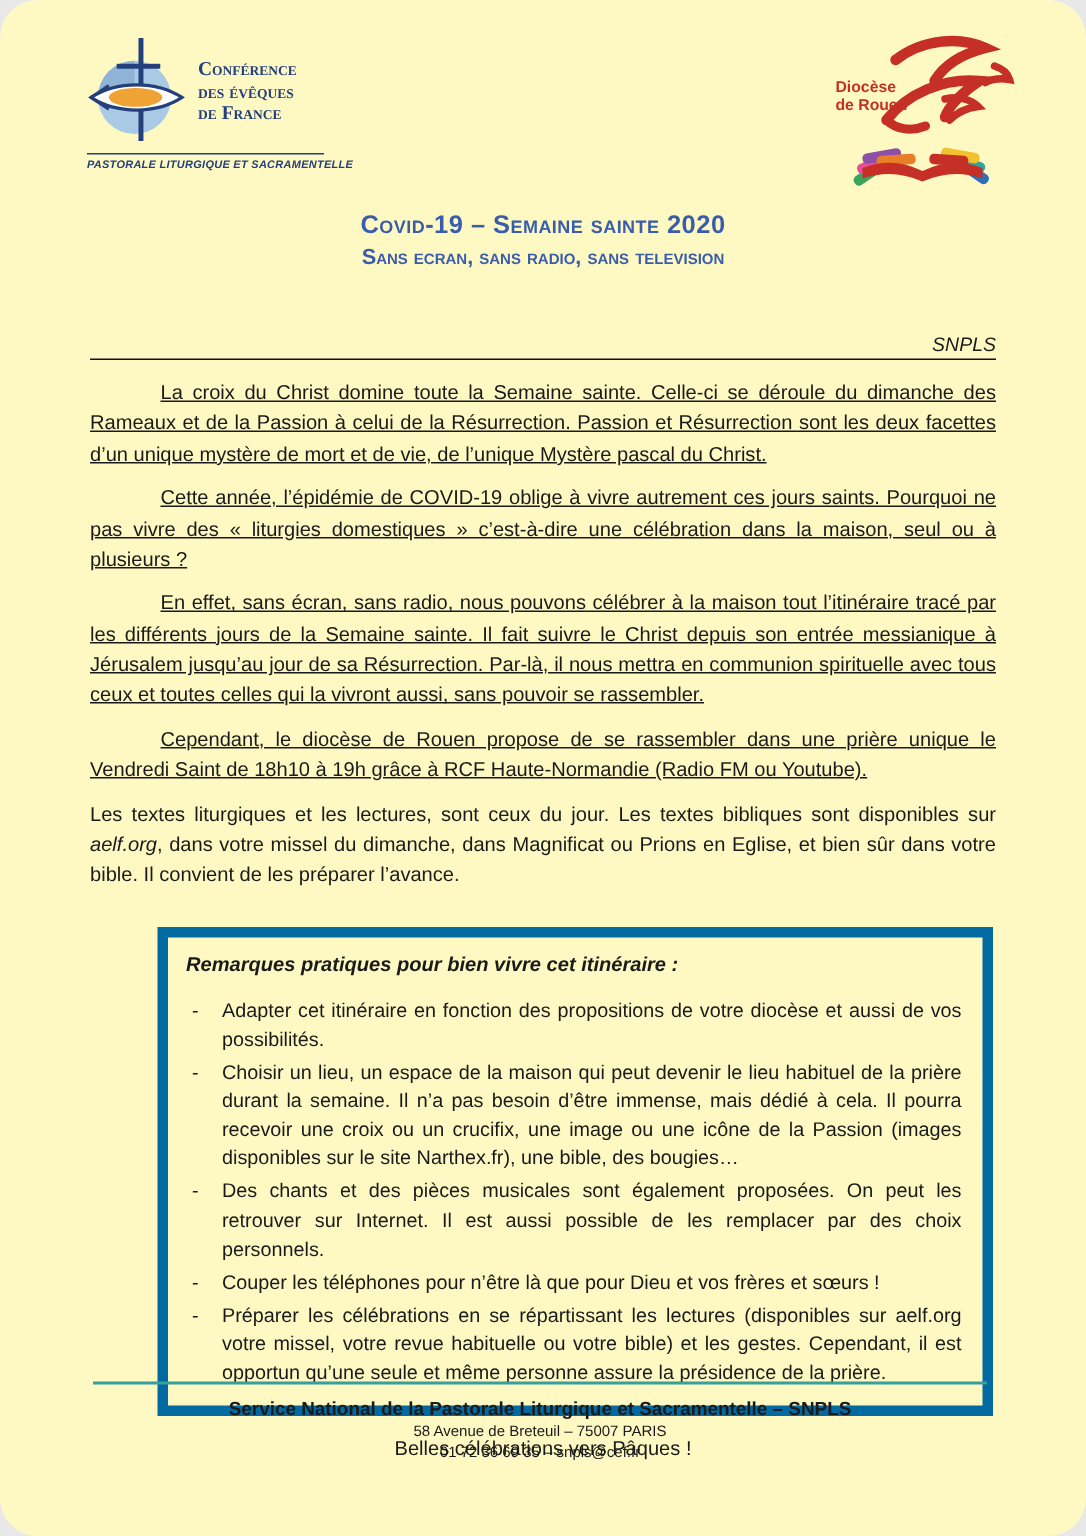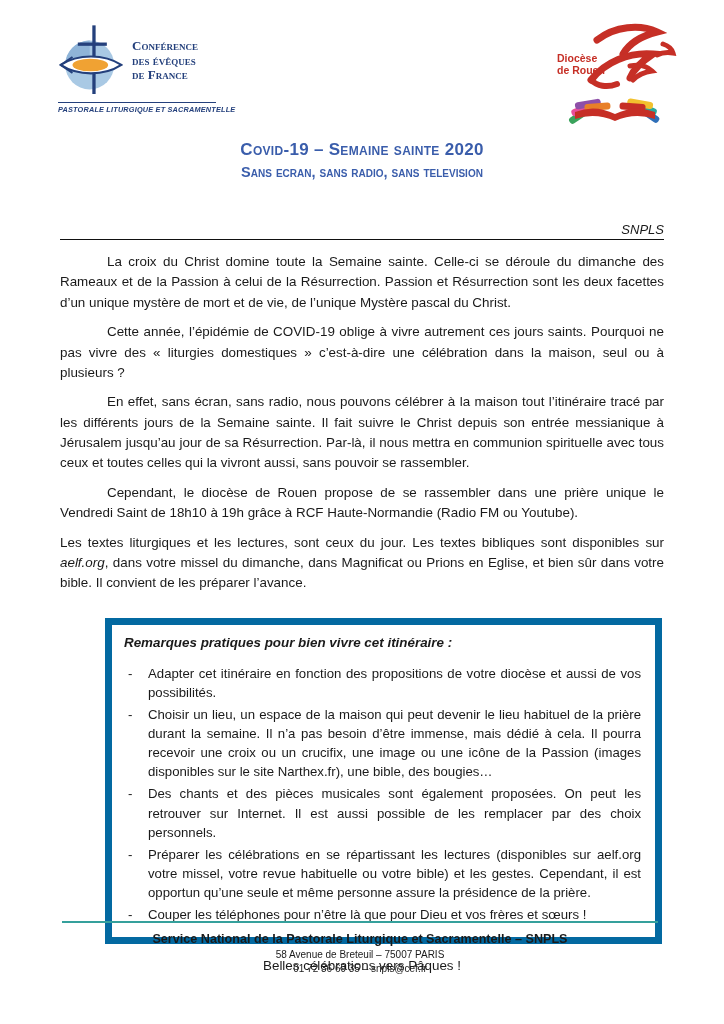--- a/index.html
+++ b/index.html
@@ -1,23 +1,24 @@
 <!DOCTYPE html>
 <html><head>
 <meta charset="utf-8">
 <style>
   html,body { margin:0; padding:0; background:#e8e8e8; }
   .page {
     position:relative;
     width:724px; height:1024px;
     margin:0 auto;
-    background:#ffffff;
+    background:#fef9c3;
     font-family:"Liberation Sans", sans-serif;
     color:#1a1a1a;
     overflow:hidden;
+    border-radius:25px;
   }
 
   
   .cef-logo { position:absolute; left:58px; top:24px; width:170px; }
   .cef-top { display:flex; align-items:center; }
   .cef-mark { width:66px; height:74px; flex:0 0 auto; }
   .cef-name {
     margin-left:8px;
     font-family:"Liberation Serif", serif;
     font-variant:small-caps;
@@ -47,21 +48,21 @@
 
   .byline {
     text-align:right; font-style:italic; font-size:13px;
     margin-top:42px; padding-bottom:2px;
     border-bottom:1.7px solid #111;
   }
 
   
   .body-text { margin-top:12px; font-size:13.4px; line-height:1.52; }
   .body-text p { margin:0 0 9px 0; text-align:justify; }
-  .body-text p.indent { text-indent:47px; }
+  .body-text p.indent { text-indent:47px;text-decoration:underline; }
   .it { font-style:italic; }
 
   
   .remarks-box {
     margin:24px 2px 0 45px;
     border:7px solid #0369a1;
     padding:10px 14px 10px 12px;
   }
   .remarks-title { font-weight:bold; font-style:italic; font-size:13.4px; margin-bottom:14px; }
   .remarks-list { list-style:none; margin:0; padding:0; font-size:13.2px; line-height:1.45; }
@@ -148,22 +149,22 @@
       <p class="indent">Cependant, le diocèse de Rouen propose de se rassembler dans une prière unique le Vendredi Saint de 18h10 à 19h grâce à RCF Haute-Normandie (Radio FM ou Youtube).</p>
       <p><span>Les textes liturgiques et les lectures, sont ceux du jour. Les textes bibliques sont disponibles sur </span><span class="it">aelf.org</span><span>, dans votre missel du dimanche, dans Magnificat ou Prions en Eglise, et bien sûr dans votre bible. Il convient de les préparer l’avance.</span></p>
     </div>
 
     <div class="remarks-box">
       <div class="remarks-title">Remarques pratiques pour bien vivre cet itinéraire :</div>
       <ul class="remarks-list">
         <li>Adapter cet itinéraire en fonction des propositions de votre diocèse et aussi de vos possibilités.</li>
         <li>Choisir un lieu, un espace de la maison qui peut devenir le lieu habituel de la prière durant la semaine. Il n’a pas besoin d’être immense, mais dédié à cela. Il pourra recevoir une croix ou un crucifix, une image ou une icône de la Passion (images disponibles sur le site Narthex.fr), une bible, des bougies…</li>
         <li>Des chants et des pièces musicales sont également proposées. On peut les retrouver sur Internet. Il est aussi possible de les remplacer par des choix personnels.</li>
+        <li>Couper les téléphones pour n’être là que pour Dieu et vos frères et sœurs !</li>
         <li>Préparer les célébrations en se répartissant les lectures (disponibles sur aelf.org votre missel, votre revue habituelle ou votre bible) et les gestes. Cependant, il est opportun qu’une seule et même personne assure la présidence de la prière.</li>
-        <li>Couper les téléphones pour n’être là que pour Dieu et vos frères et sœurs !</li>
       </ul>
     </div>
 
     <div class="closing">Belles célébrations vers Pâques !</div>
   </div>
 
   <div class="footer">
     <div class="footer-rule"></div>
     <div class="footer-main">Service National de la Pastorale Liturgique et Sacramentelle – SNPLS</div>
     <div class="footer-sub">58 Avenue de Breteuil – 75007 PARIS</div>

